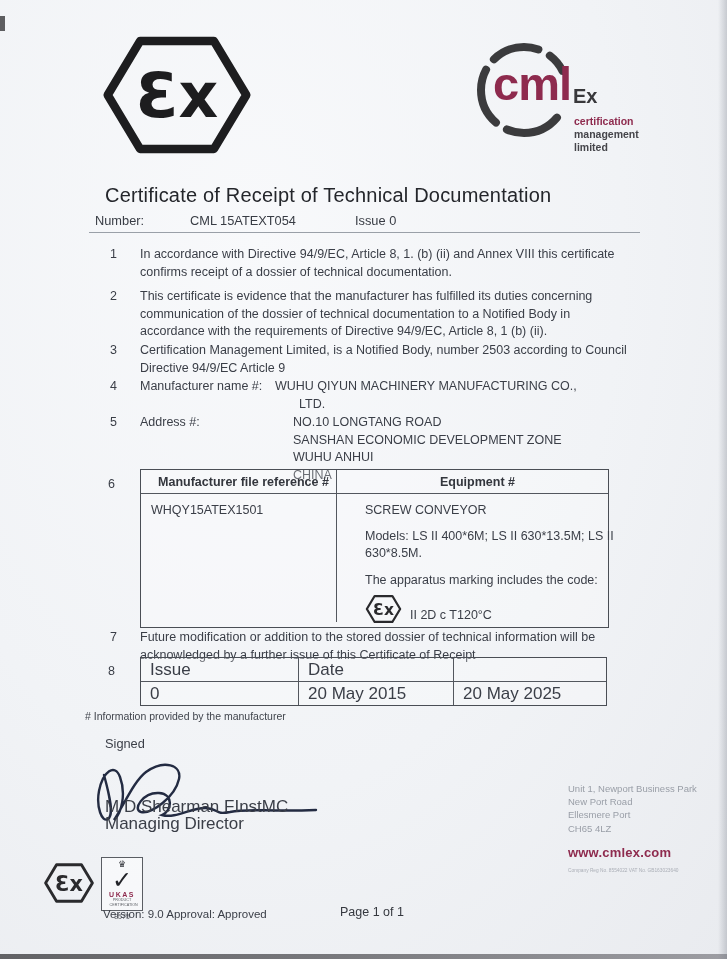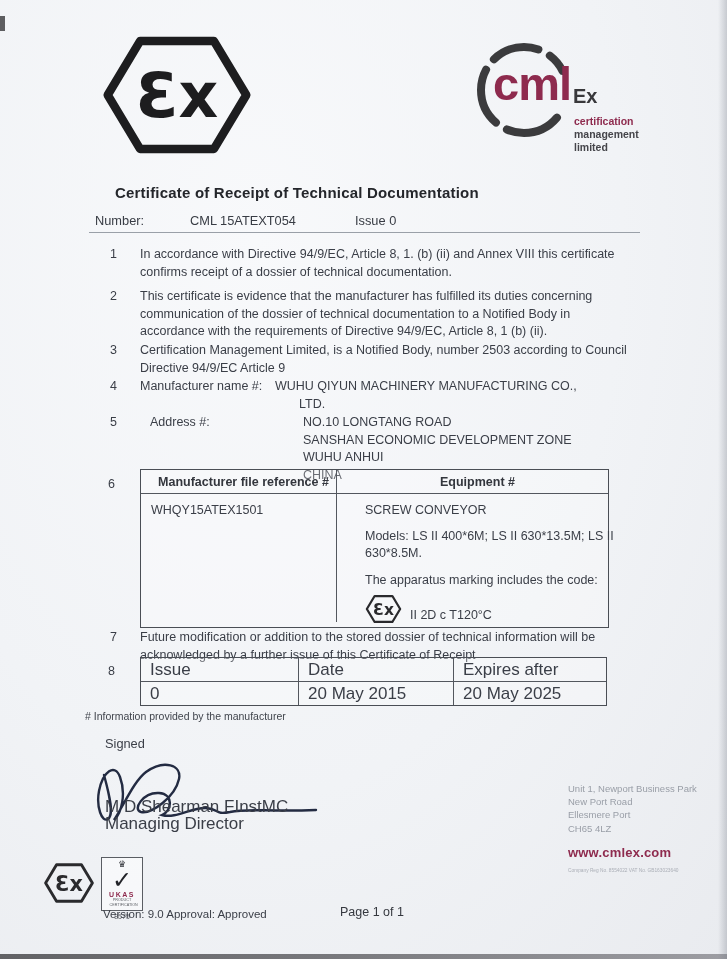--- a/index.html
+++ b/index.html
@@ -25,34 +25,34 @@
   
   .atex-logo{position:absolute;left:100px;top:33px;width:154px;height:124px;}
   .cml-logo{position:absolute;left:476px;top:38px;width:185px;height:112px;}
   .cml-word{position:absolute;left:17px;top:22px;font-size:47px;font-weight:bold;
     color:#8e2b4e;letter-spacing:-1px;line-height:1;}
   .cml-ex{position:absolute;left:97px;top:47px;font-size:20px;font-weight:bold;color:#38383b;}
   .cml-sub{position:absolute;left:98px;top:77px;font-size:10.5px;line-height:13px;font-weight:bold;color:#45454a;}
   .cml-sub .s1{color:#8e2b4e;}
 
   
-  .title{position:absolute;left:115px;top:184px;font-size:15px;font-weight:bold;
+  .title{position:absolute;left:105px;top:184px;font-size:20px;font-weight:normal;
     color:#24262b;letter-spacing:.2px;}
   .number-row{position:absolute;left:95px;top:213px;width:540px;font-size:12.8px;color:#383c44;}
   .number-label{position:absolute;left:0;top:0;}
   .number-value{position:absolute;left:95px;top:0;}
   .issue-value{position:absolute;left:260px;top:0;}
   .number-rule{position:absolute;left:89px;top:232px;width:551px;height:1px;background:#9aa0a8;}
 
   
   .item{position:absolute;left:110px;display:flex;font-size:12.5px;line-height:17.5px;color:#3a3e47;}
   .item .num{width:30px;flex:none;}
   .item .txt{width:492px;}
   .pair-label{width:135px;flex:none;}
-  .addr-label{width:153px;flex:none;margin-left:10px;}
+  .addr-label{width:153px;flex:none;}
   .val-lines div{white-space:nowrap;}
   .val-indent{padding-left:24px;}
 
   
   .num6{position:absolute;left:108px;top:477px;font-size:12.5px;}
   .t6{position:absolute;left:140px;top:469px;width:467px;height:157px;
     border:1.5px solid #4a4e55;font-size:12.5px;background:rgba(255,255,255,.25);}
   .t6 .hdr{display:flex;border-bottom:1.3px solid #53575e;font-weight:bold;color:#33363d;}
   .t6 .hdr div{padding:5px 0 4px 10px;text-align:center;}
   .t6 .c1{width:196px;flex:none;border-right:1.3px solid #53575e;box-sizing:border-box;}
@@ -201,21 +201,20 @@
   <div class="item" style="top:629px">
     <div class="num">7</div>
     <div class="txt">Future modification or addition to the stored dossier of technical information will be acknowledged by a further issue of this Certificate of Receipt</div>
   </div>
 
   <div class="num8">8</div>
   <div class="t8">
     <div class="row h">
       <div class="ca">Issue</div>
       <div class="cb">Date</div>
-      <div class="cc">Expires after</div>
     </div>
     <div class="row">
       <div class="ca">0</div>
       <div class="cb">20 May 2015</div>
       <div class="cc">20 May 2025</div>
     </div>
   </div>
 
   <div class="footnote"># Information provided by the manufacturer</div>
 

